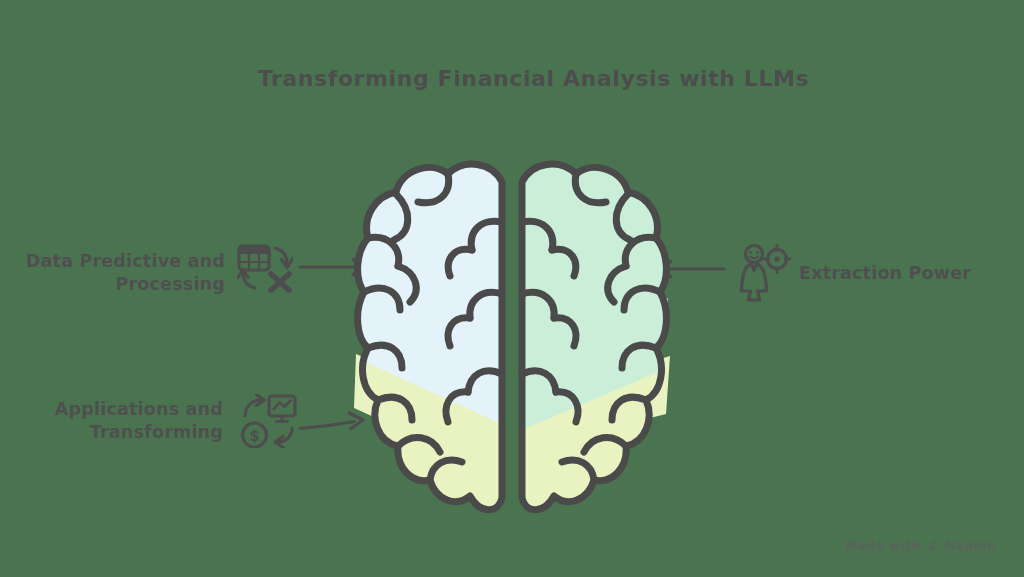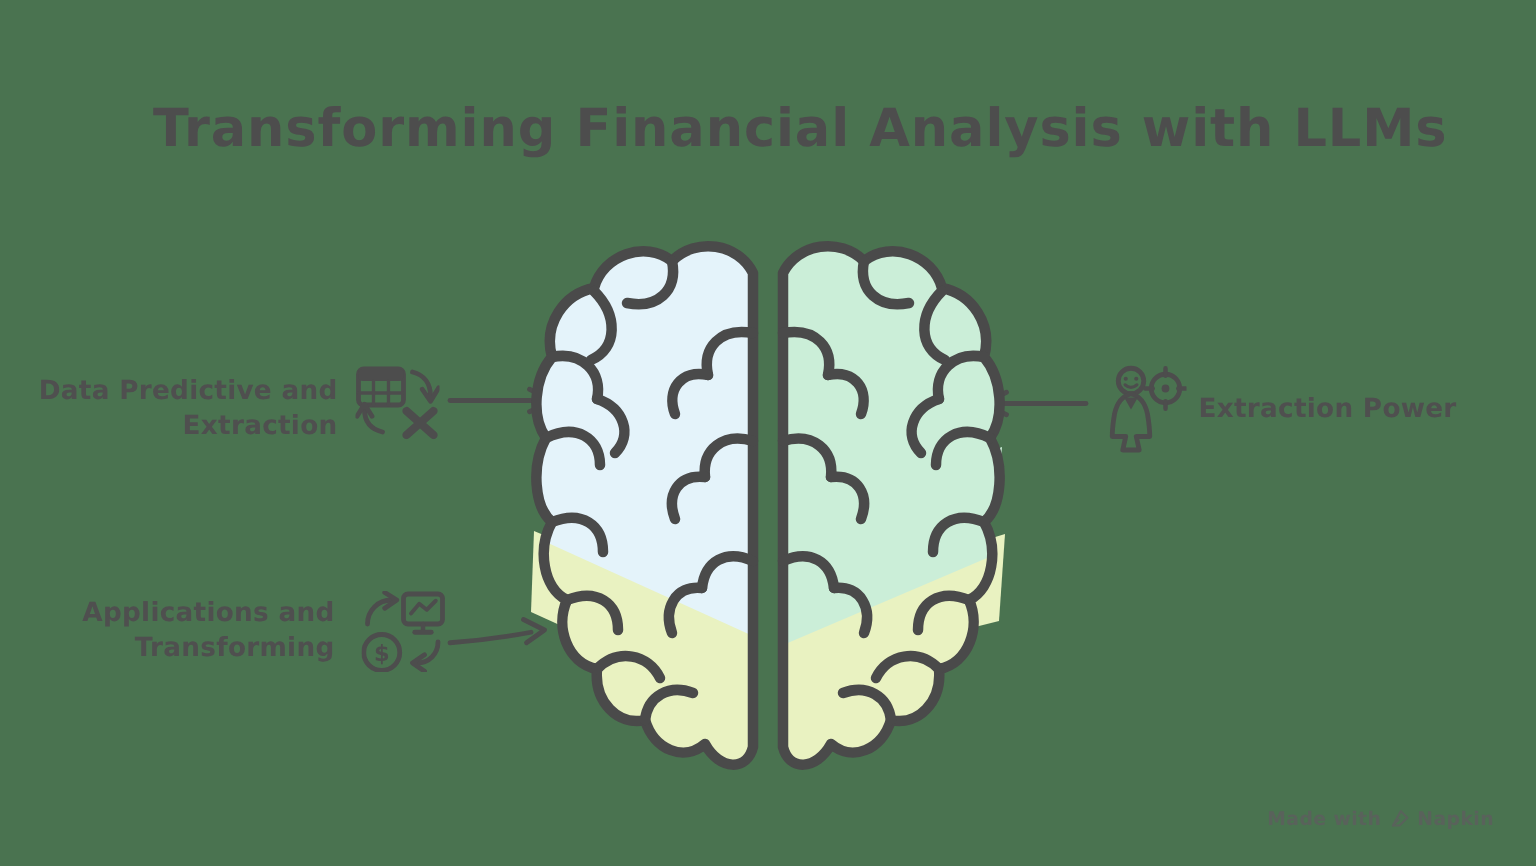--- a/index.html
+++ b/index.html
@@ -4,42 +4,42 @@
 <style>
   html,body{margin:0;padding:0;background:#4a7350;}
   #canvas{
     position:relative;width:1024px;height:577px;overflow:hidden;
     background:#4a7350;
     font-family:"DejaVu Sans","Liberation Sans",sans-serif;
     color:#4d4d4d;
   }
   .title{
     position:absolute;left:0;right:0;top:66px;text-align:center;
-    font-size:35px;font-weight:800;letter-spacing:.6px;color:#4d4d4d;padding-left:43px;
+    font-size:22px;font-weight:800;letter-spacing:.6px;color:#4d4d4d;padding-left:43px;
   }
   .callout-label{position:absolute;font-size:17.5px;font-weight:bold;line-height:23px;letter-spacing:.2px;color:#4f4f4f;}
   .align-right{text-align:right;}
   .abs{position:absolute;}
   .wm{
     position:absolute;right:28px;bottom:24px;display:flex;align-items:center;gap:5px;
     font-size:12.5px;font-weight:bold;color:#5c605d;opacity:.88;letter-spacing:.3px;
   }
   svg{display:block;}
   .ink{stroke:#4d4d4d;fill:none;stroke-linecap:round;stroke-linejoin:round;}
 </style>
 </head>
 <body>
 
 <div id="canvas">
 
   <div class="title">Transforming Financial Analysis with LLMs</div>
 
   <div class="callout-label align-right abs" style="left:0;top:250px;width:225px;">
     <div>Data Predictive and</div>
-    <div>Extraction</div>
+    <div>Processing</div>
   </div>
   <svg class="abs" style="left:237px;top:243px;" width="56" height="50" viewBox="0 0 56 50">
     <rect x="2" y="3" width="30" height="24" rx="3.5" class="ink" stroke-width="3.2"></rect>
     <rect x="2" y="3" width="30" height="8" rx="3" fill="#4d4d4d" stroke="none"></rect>
     <path d="M2 19 H32 M12 11 V27 M22 11 V27" class="ink" stroke-width="2.2"></path>
     <path d="M38 5 C46 7 50 13 50 21" class="ink" stroke-width="3.2"></path>
     <path d="M44.5 16.5 L50 24.5 L55.5 15.5" class="ink" stroke-width="3.2"></path>
     <path d="M18 45 C10 43 6 38 6 30" class="ink" stroke-width="3.2"></path>
     <path d="M1 34.5 L6 26.5 L11 34.5" class="ink" stroke-width="3.2"></path>
     <path d="M34 31 L52 47 M52 31 L34 47" class="ink" stroke-width="5.5"></path>

